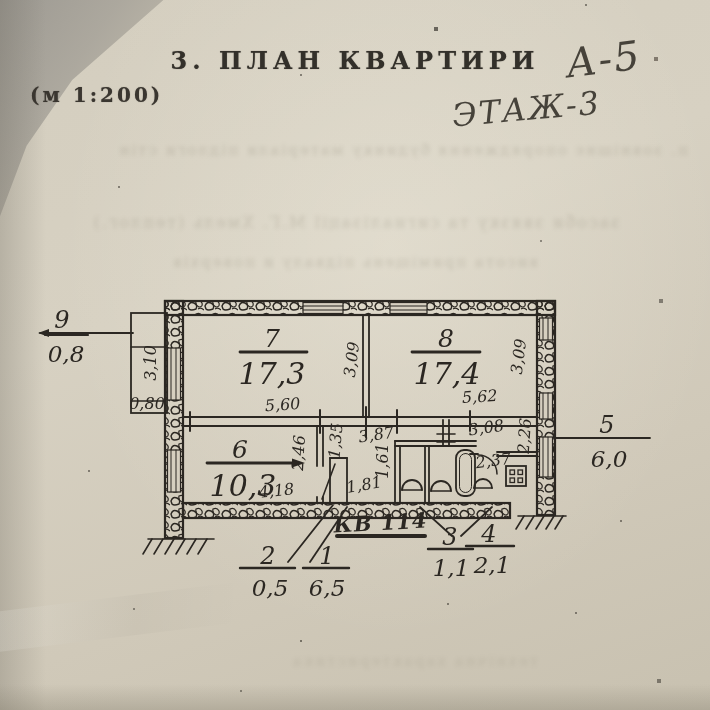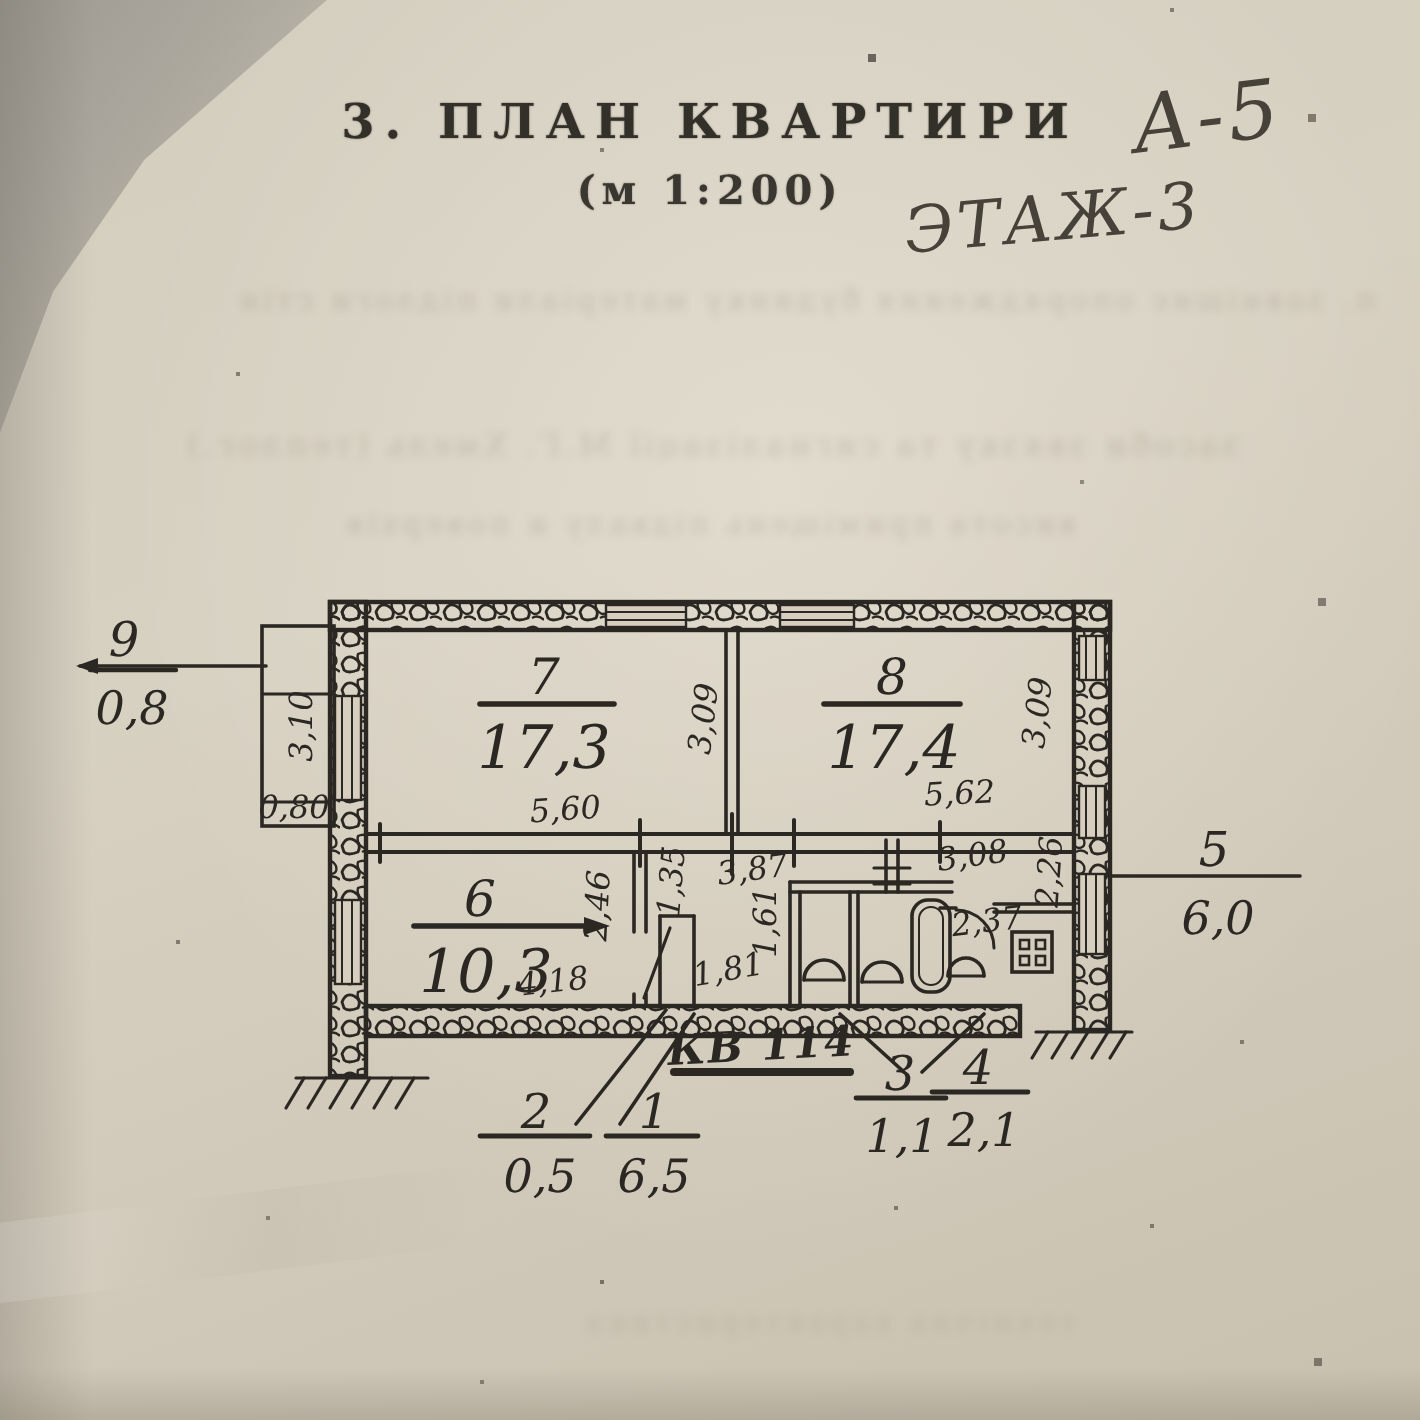--- a/index.html
+++ b/index.html
@@ -48,21 +48,21 @@
   .bleed.b2{left:150px;top:213px;width:470px;font-size:16px;}
   .bleed.b3{left:158px;top:253px;width:380px;}
   .bleed.b4{left:278px;top:652px;width:260px;opacity:.14;}
   
   .heading{
     position:absolute;left:30px;top:46px;width:650px;text-align:center;
     font-size:24px;font-weight:bold;letter-spacing:5px;color:#33302a;
     text-shadow:0 0 1px rgba(51,48,42,.6);
   }
   .scale{
-    position:absolute;left:30px;top:83px;width:650px;text-align:center;
+    position:absolute;left:30px;top:83px;width:650px;text-align:left;
     font-size:20px;font-weight:bold;letter-spacing:3px;color:#3a3630;
     text-shadow:0 0 1px rgba(51,48,42,.5);
   }
   
   .hand{position:absolute;font-style:italic;color:#46423a;white-space:nowrap;}
   .hand.a5{left:566px;top:36px;font-size:40px;transform:rotate(-7deg);letter-spacing:2px;}
   .hand.floor{left:452px;top:90px;font-size:32px;transform:rotate(-5deg);letter-spacing:2px;}
   
   svg{position:absolute;left:0;top:0;}
   svg text{font-family:"DejaVu Serif",serif;font-style:italic;fill:#2b2722;}

